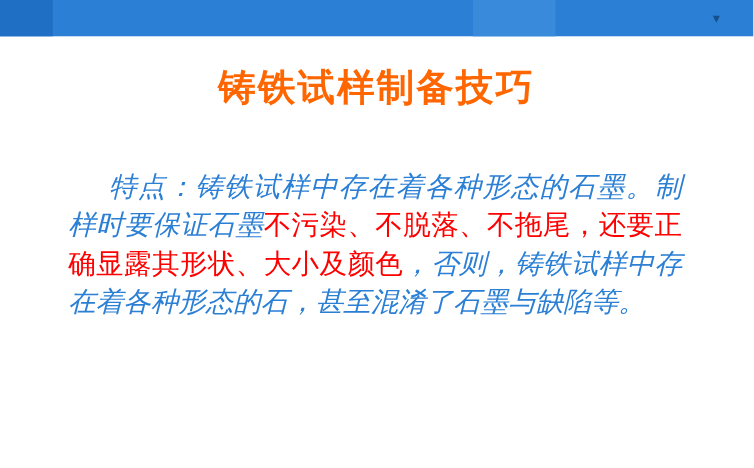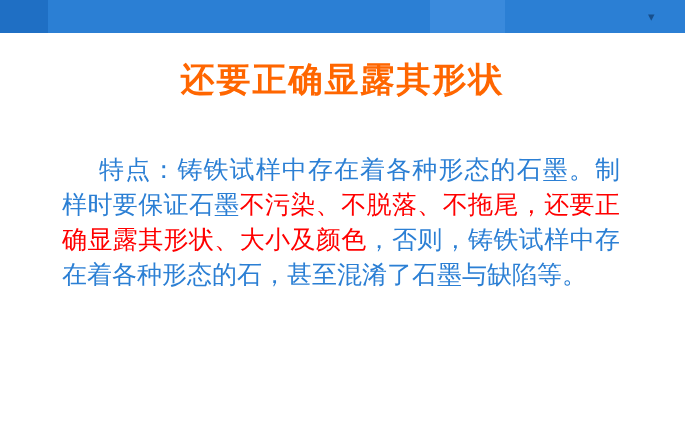--- a/index.html
+++ b/index.html
@@ -83,32 +83,33 @@
   }
   .indent {
     display: inline-block;
     width: 36px;
   }
   .hl {
     color: #ff0000;
   }
   .blue {
     color: #2b7fd4;
+    font-style: italic;
   }
 </style>
 </head>
 <body>
 
 <div class="slide">
 
   <div class="top-band">
     <div class="top-band-left"></div>
     <div class="top-band-mid"></div>
     <div class="top-band-marker">▾</div>
   </div>
 
-  <div class="title">还要正确显露其形状</div>
+  <div class="title">铸铁试样制备技巧</div>
 
   <div class="body-text">
     <span class="indent"></span><span class="blue">特点：铸铁试样中存在着各种形态的石</span><span class="blue">墨。制样时要保证石墨</span><span class="hl">不污染、不脱落、不拖尾，还要正确显露其形状、大小及颜色</span><span class="blue">，否则，铸铁试样中存在着各种形态的石，甚至混淆了石墨与缺陷等。</span>
   </div>
 
 </div>
 
 </body></html>

